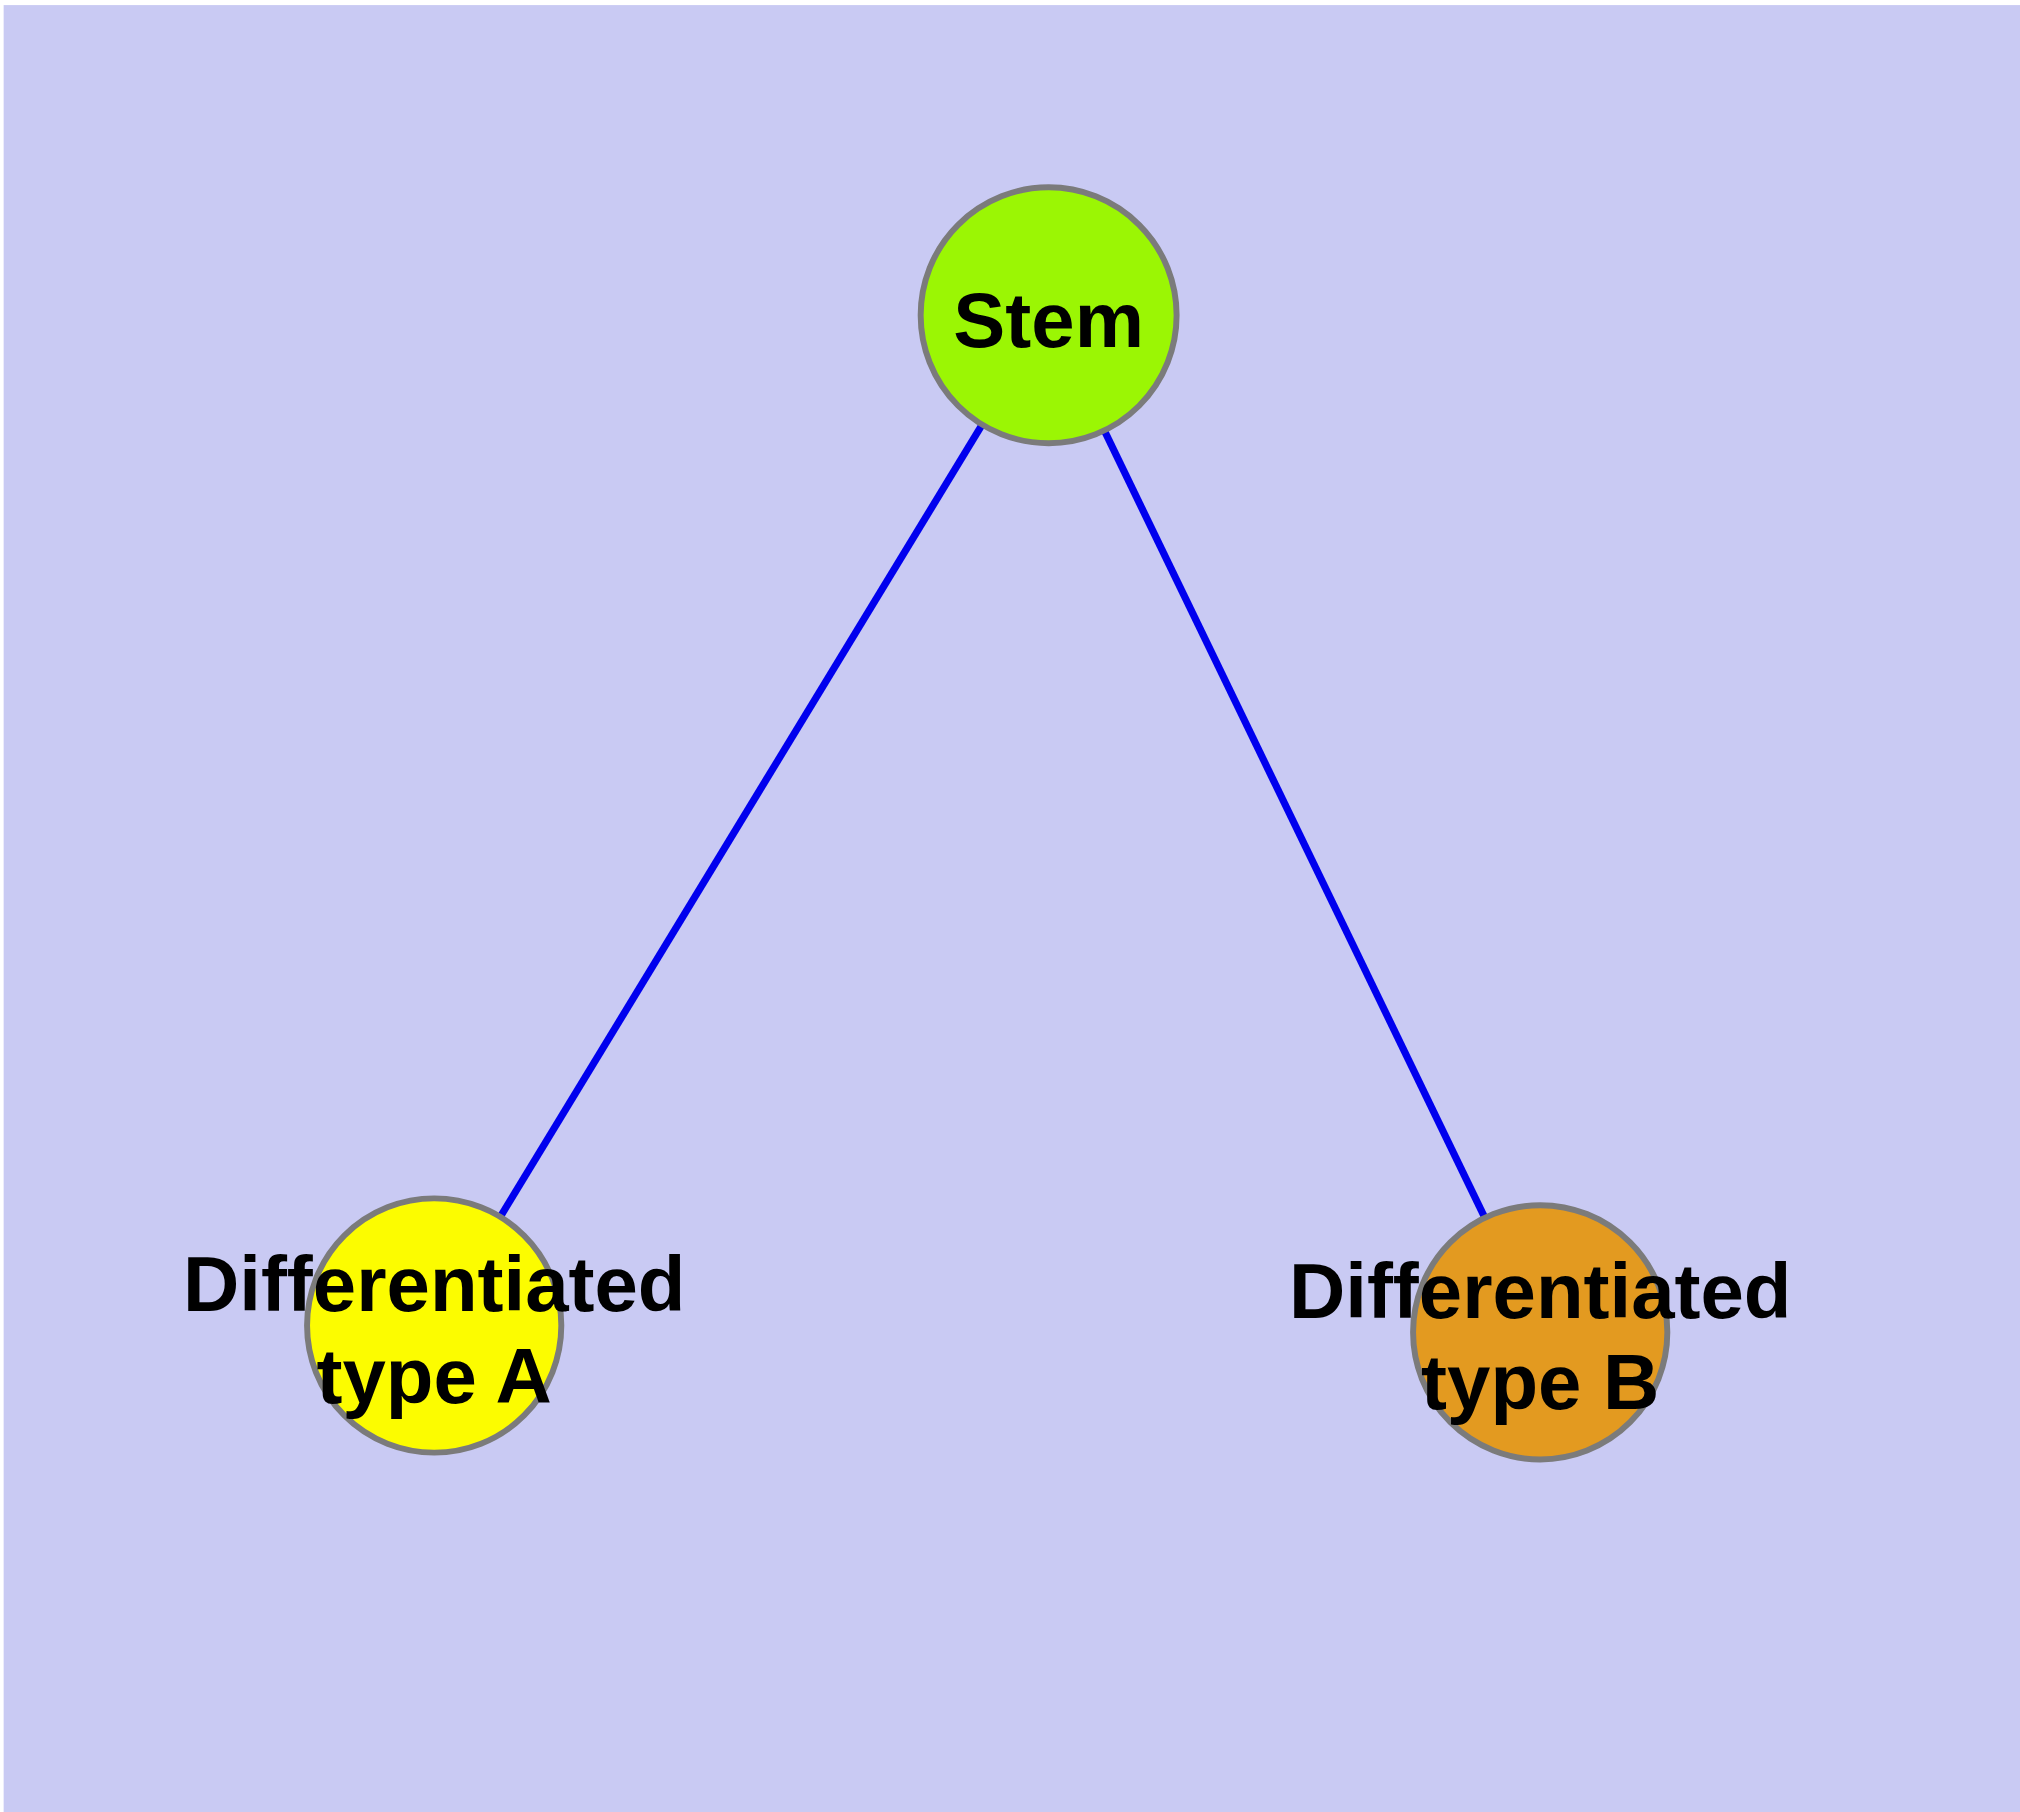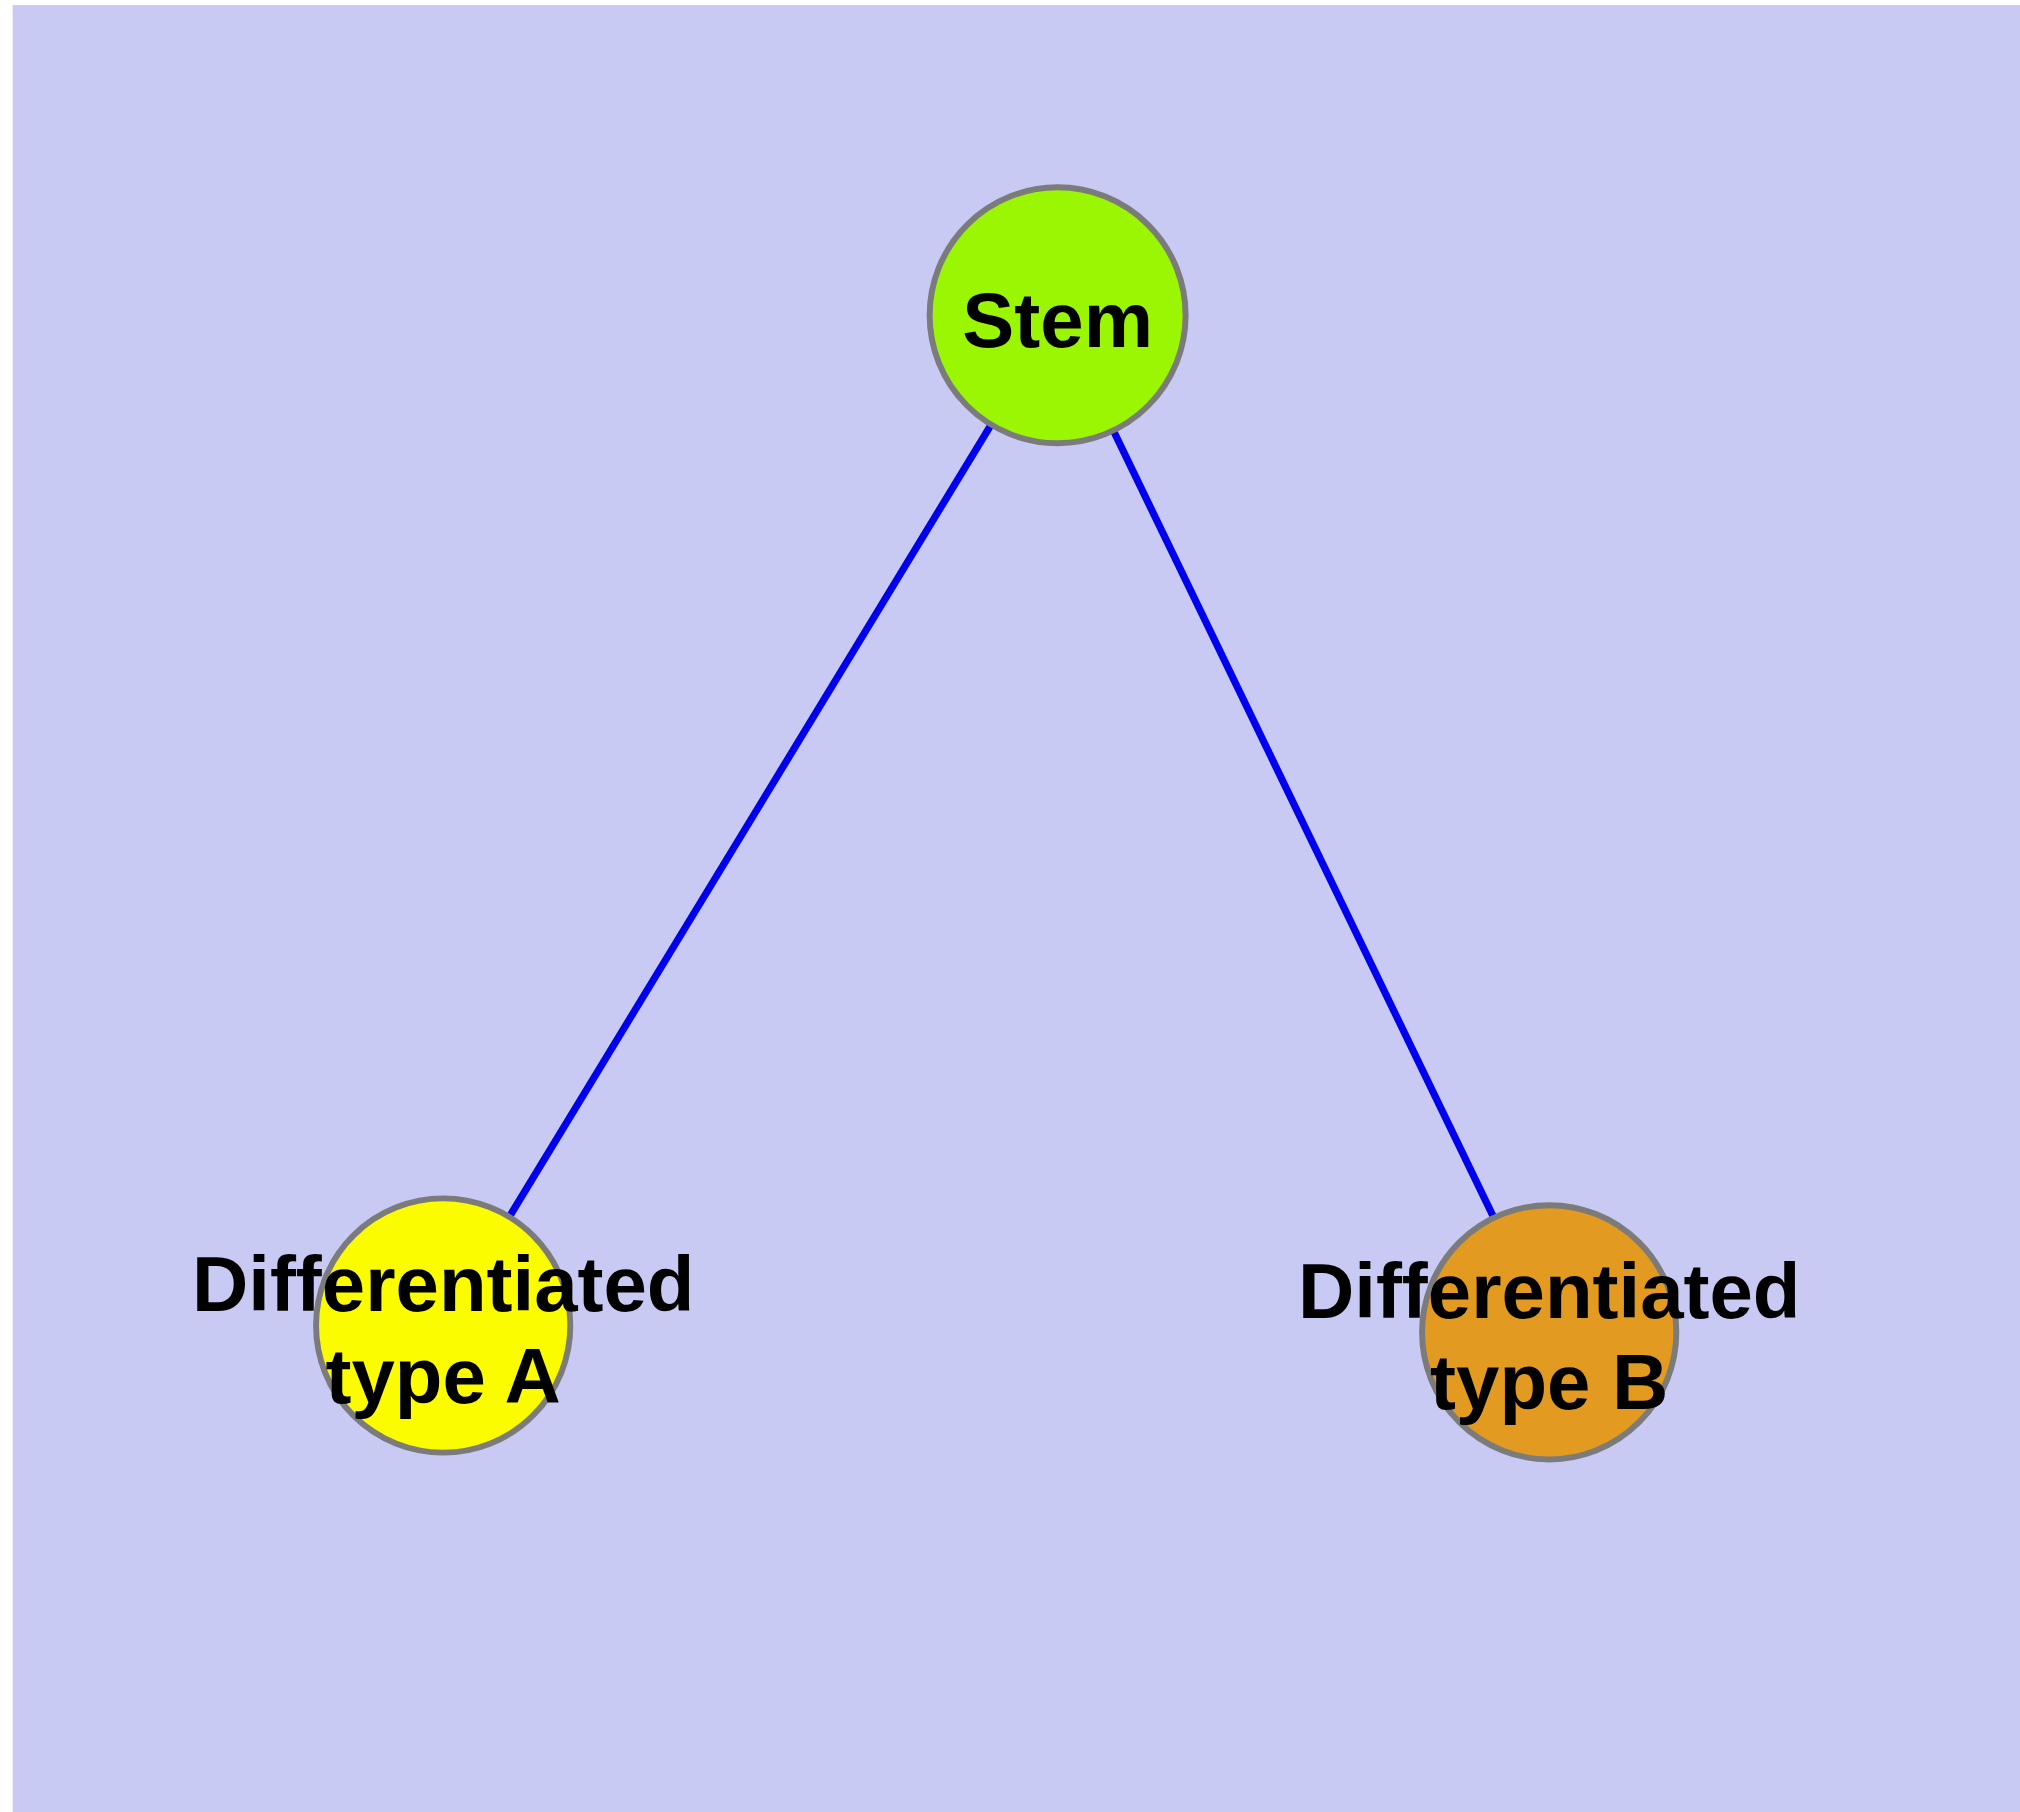--- a/index.html
+++ b/index.html
@@ -9,21 +9,20 @@
     width: 2021px;
     height: 1812px;
     overflow: hidden;
     font-family: "Liberation Sans", sans-serif;
   }
   #diagram-root {
     position: absolute;
     top: 0; left: 0;
     width: 1611px;
     height: 1812px;
-    padding-left: 9px;
   }
   #diagram-svg {
     display: block;
     width: 2021px;
     height: 1812px;
   }
   .node-label {
     font-family: "Liberation Sans", "DejaVu Sans", sans-serif;
     font-weight: bold;
   }

